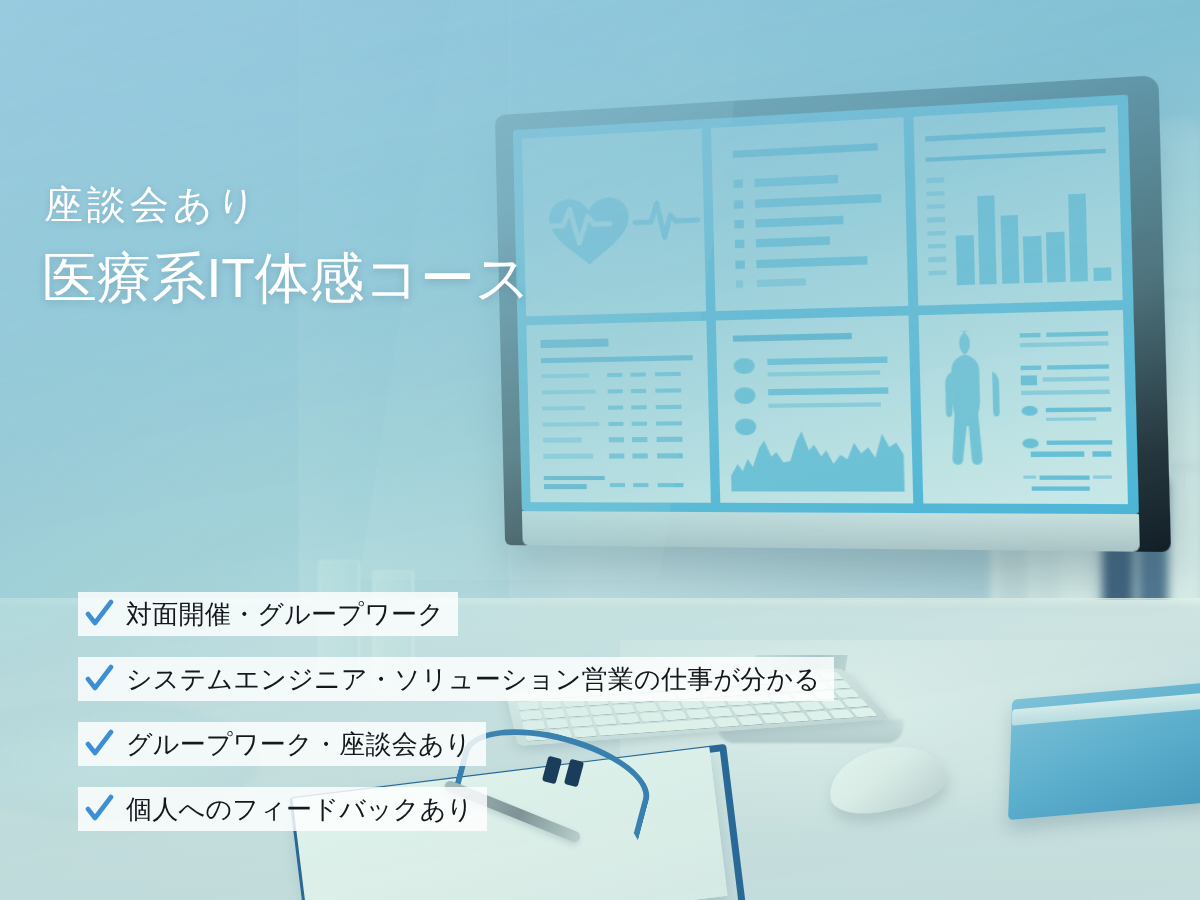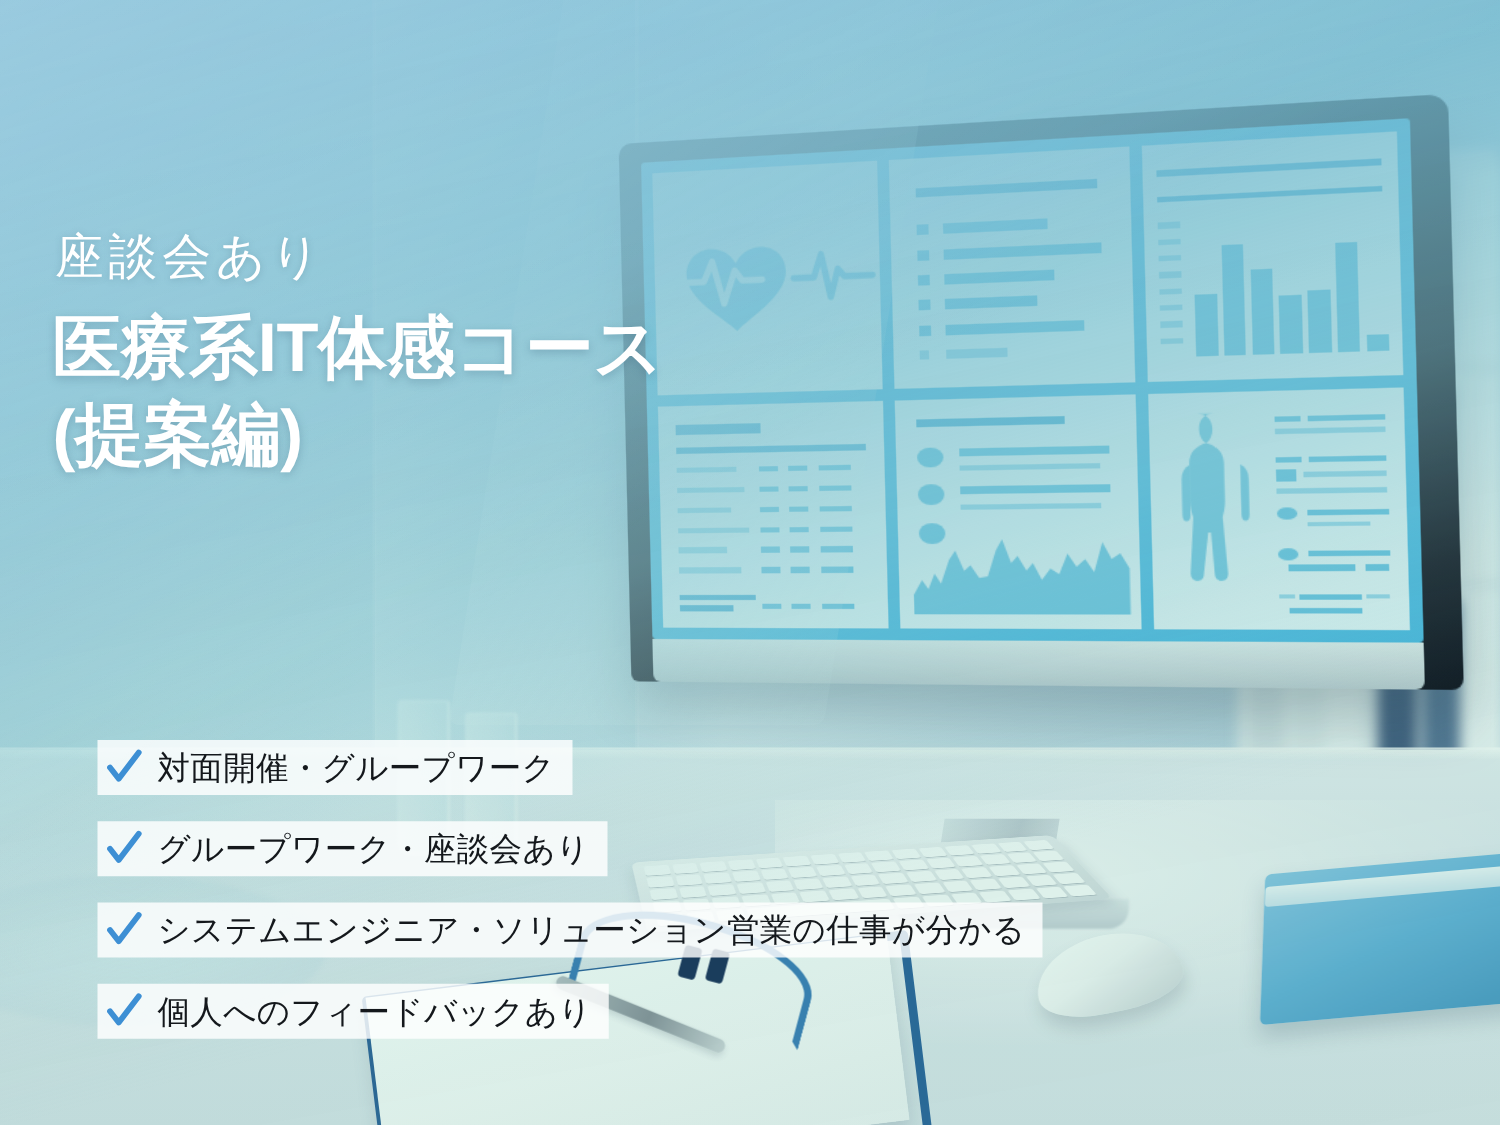--- a/index.html
+++ b/index.html
@@ -195,21 +195,21 @@
   
   .content{position:absolute;inset:0;}
   .eyebrow{
     position:absolute;left:44px;top:178px;
     font-size:39px;font-weight:400;letter-spacing:.10em;
     color:#ffffff;
     text-shadow:0 1px 6px rgba(70,110,130,.30);
   }
   .title{
     position:absolute;left:42px;top:244px;width:600px;
-    font-size:55px;font-weight:700;line-height:1.26;letter-spacing:-.005em;
+    font-size:55px;font-weight:400;line-height:1.26;letter-spacing:-.005em;
     color:#ffffff;
     text-shadow:0 2px 8px rgba(60,100,125,.32);
   }
   .title .l2{display:block;}
 
   .checklist{position:absolute;left:78px;top:592px;}
   .check-row{display:flex;align-items:center;margin-bottom:21px;height:44px;}
   .check-row:last-child{margin-bottom:0;text-align:center;}
   .check-mark{
     width:42px;flex:0 0 42px;height:44px;position:relative;
@@ -507,50 +507,49 @@
   <div class="ov-blue"></div>
   <div class="ov-teal"></div>
   <div class="ov-soft"></div>
 
   <div class="content">
 
     <div class="eyebrow">座談会あり</div>
 
     <div class="title">
       <span class="l1">医療系IT体感コース</span>
-      <span class="l2">(提案編)</span>
     </div>
 
     <div class="checklist">
 
       <div class="check-row">
         <span class="check-mark">
           <svg width="30" height="30" viewBox="0 0 30 30">
             <path d="M4 15 L11 24 L27 3" fill="none" stroke="#3d8fd4" stroke-width="4.6" stroke-linecap="round" stroke-linejoin="round"></path>
           </svg>
         </span>
         <span class="check-label">対面開催・グループワーク</span>
       </div>
 
       <div class="check-row">
         <span class="check-mark">
           <svg width="30" height="30" viewBox="0 0 30 30">
             <path d="M4 15 L11 24 L27 3" fill="none" stroke="#3d8fd4" stroke-width="4.6" stroke-linecap="round" stroke-linejoin="round"></path>
           </svg>
         </span>
-        <span class="check-label">グループワーク・座談会あり</span>
+        <span class="check-label">システムエンジニア・ソリューション営業の仕事が分かる</span>
       </div>
 
       <div class="check-row">
         <span class="check-mark">
           <svg width="30" height="30" viewBox="0 0 30 30">
             <path d="M4 15 L11 24 L27 3" fill="none" stroke="#3d8fd4" stroke-width="4.6" stroke-linecap="round" stroke-linejoin="round"></path>
           </svg>
         </span>
-        <span class="check-label">システムエンジニア・ソリューション営業の仕事が分かる</span>
+        <span class="check-label">グループワーク・座談会あり</span>
       </div>
 
       <div class="check-row">
         <span class="check-mark">
           <svg width="30" height="30" viewBox="0 0 30 30">
             <path d="M4 15 L11 24 L27 3" fill="none" stroke="#3d8fd4" stroke-width="4.6" stroke-linecap="round" stroke-linejoin="round"></path>
           </svg>
         </span>
         <span class="check-label">個人へのフィードバックあり</span>
       </div>

